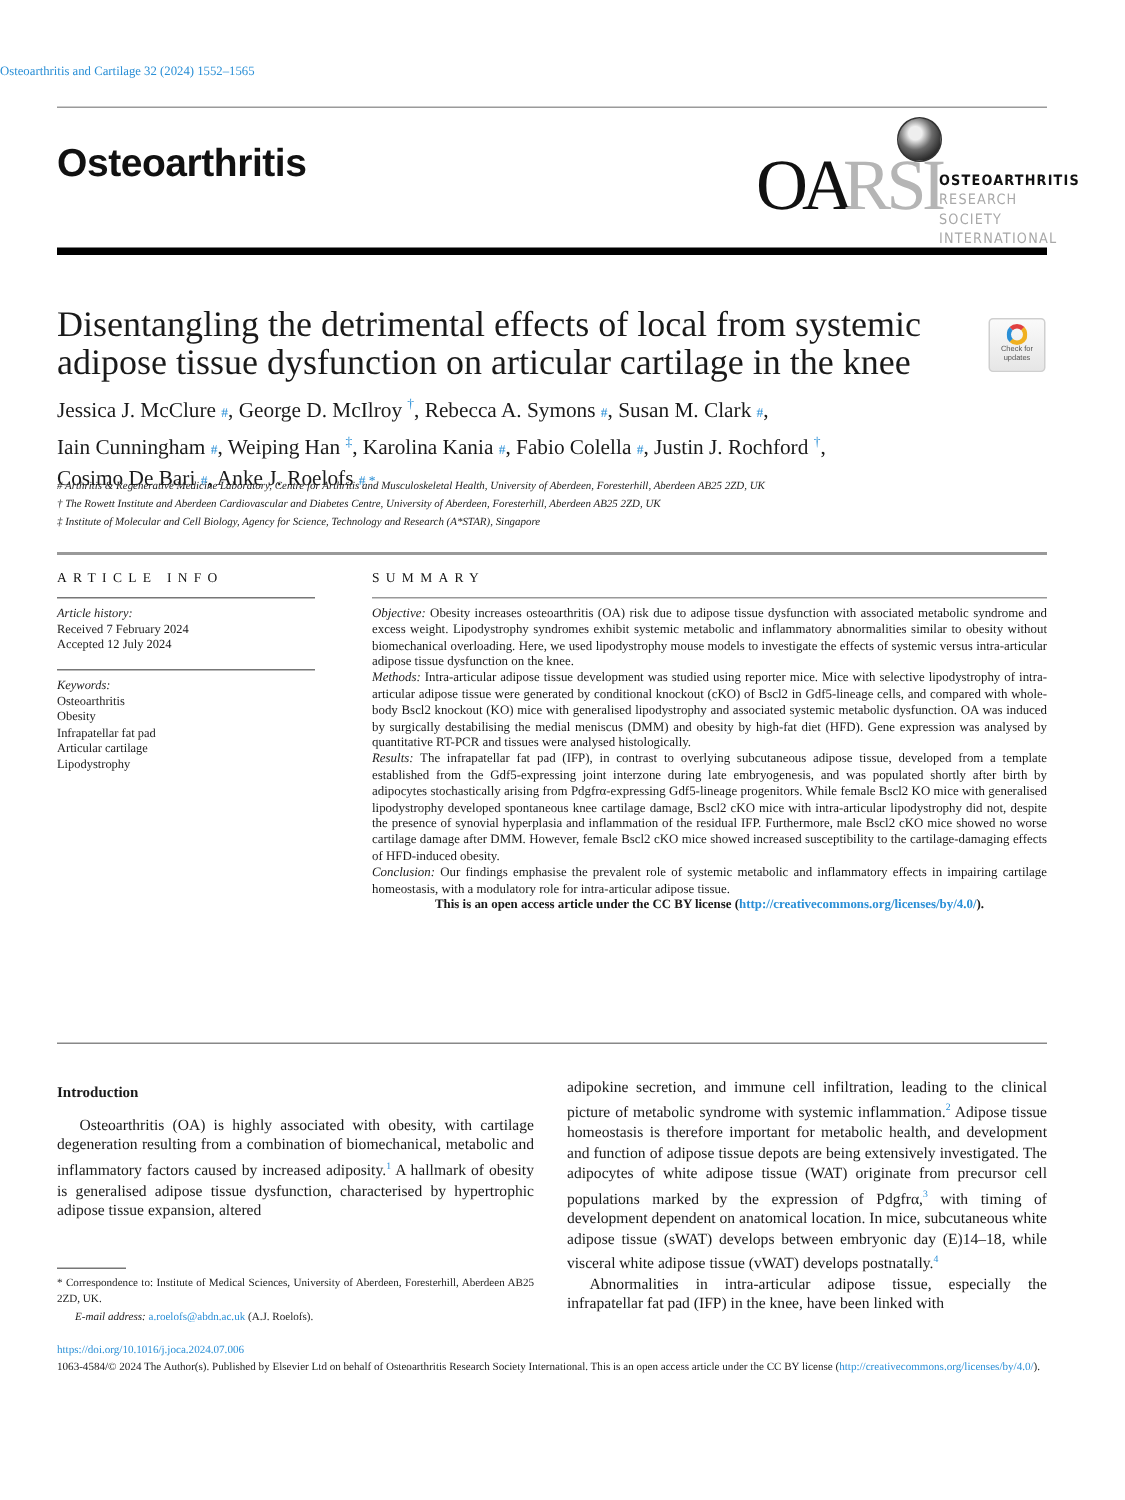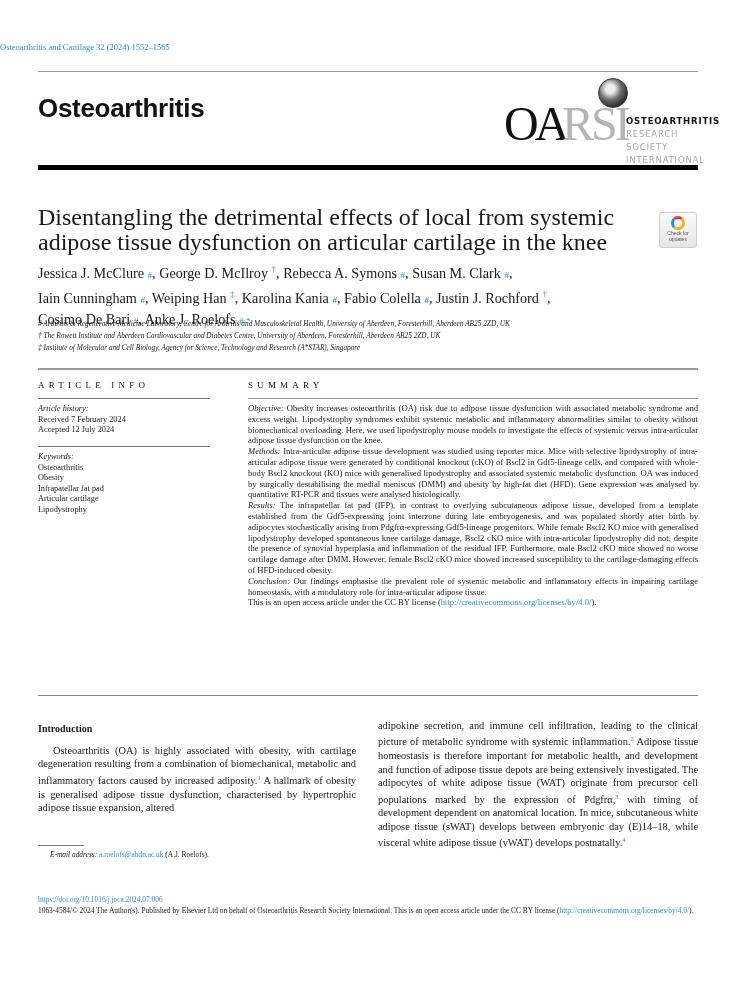--- a/index.html
+++ b/index.html
@@ -29,21 +29,21 @@
   .sum-head { top: 380px; left: 248px; }
   .ai-rule1 { top: 398px; left: 38px; width: 172px; height: 1px; background: #777; }
   .ai-rule2 { top: 446px; left: 38px; width: 172px; height: 1px; background: #777; }
   .sum-rule { top: 398px; left: 248px; width: 450px; height: 1px; background: #999; }
   .info-block { left: 38px; width: 172px; font-size: 8.3px; line-height: 10.6px; color: #1a1a1a; }
   .info-block .lbl { font-style: italic; }
   .summary { top: 403px; left: 248px; width: 450px; font-size: 8.6px; line-height: 10.8px; text-align: justify; color: #1a1a1a; }
   .summary p { margin: 0; }
   .summary .lbl { font-style: italic; }
   .summary .copy { margin: 0; text-align: right; }
-  .summary .copy2 { margin: 0; text-align: left; }
+  .summary .copy2 { margin: 0; text-align: center; font-weight: bold; }
   .rule-mid { top: 695px; left: 38px; width: 660px; height: 1px; background: #888; }
   .intro-head { top: 723px; left: 38px; font-weight: bold; font-size: 10px; }
   .col { font-size: 10.4px; line-height: 13.4px; text-align: justify; color: #1a1a1a; }
   .col p { margin: 0; }
   .col .ind { text-indent: 15px; }
   .col sup { color: #2a8fd6; font-size: 6.5px; }
   .col-left { top: 744px; left: 38px; width: 318px; }
   .col-right { top: 719px; left: 378px; width: 320px; }
   .fn-rule { top: 845px; left: 38px; width: 46px; height: 1px; background: #777; }
   .footnote { top: 849px; left: 38px; width: 318px; font-size: 7.4px; line-height: 11.3px; text-align: justify; color: #222; }
@@ -133,23 +133,25 @@
 </div>
 
 <div class="abs rule-mid"></div>
 
 <div class="abs intro-head">Introduction</div>
 <div class="abs col col-left">
   <p class="ind"><span>Osteoarthritis (OA) is highly associated with obesity, with cartilage degeneration resulting from a combination of biomechanical, metabolic and inflammatory factors caused by increased adiposity.</span><sup>1</sup><span> A hallmark of obesity is generalised adipose tissue dysfunction, characterised by hypertrophic adipose tissue expansion, altered</span></p>
 </div>
 <div class="abs col col-right">
   <p><span>adipokine secretion, and immune cell infiltration, leading to the clinical picture of metabolic syndrome with systemic inflammation.</span><sup>2</sup><span> Adipose tissue homeostasis is therefore important for metabolic health, and development and function of adipose tissue depots are being extensively investigated. The adipocytes of white adipose tissue (WAT) originate from precursor cell populations marked by the expression of Pdgfrα,</span><sup>3</sup><span> with timing of development dependent on anatomical location. In mice, subcutaneous white adipose tissue (sWAT) develops between embryonic day (E)14–18, while visceral white adipose tissue (vWAT) develops postnatally.</span><sup>4</sup></p>
+  <p class="ind">Abnormalities in intra-articular adipose tissue, especially the infrapatellar fat pad (IFP) in the knee, have been linked with</p>
 </div>
 
 <div class="abs fn-rule"></div>
 <div class="abs footnote">
+  <p>* Correspondence to: Institute of Medical Sciences, University of Aberdeen, Foresterhill, Aberdeen AB25 2ZD, UK.</p>
   <p style="text-indent:12px"><span class="em">E-mail address:</span> <span class="link">a.roelofs@abdn.ac.uk</span><span> (A.J. Roelofs).</span></p>
 </div>
 
 <div class="abs bottom">
   <p><span class="link">https://doi.org/10.1016/j.joca.2024.07.006</span></p>
   <p><span>1063-4584/© 2024 The Author(s). Published by Elsevier Ltd on behalf of Osteoarthritis Research Society International. This is an open access article under the CC BY license (</span><span class="link">http://creativecommons.org/licenses/by/4.0/</span><span>).</span></p>
 </div>
 
 </body></html>

